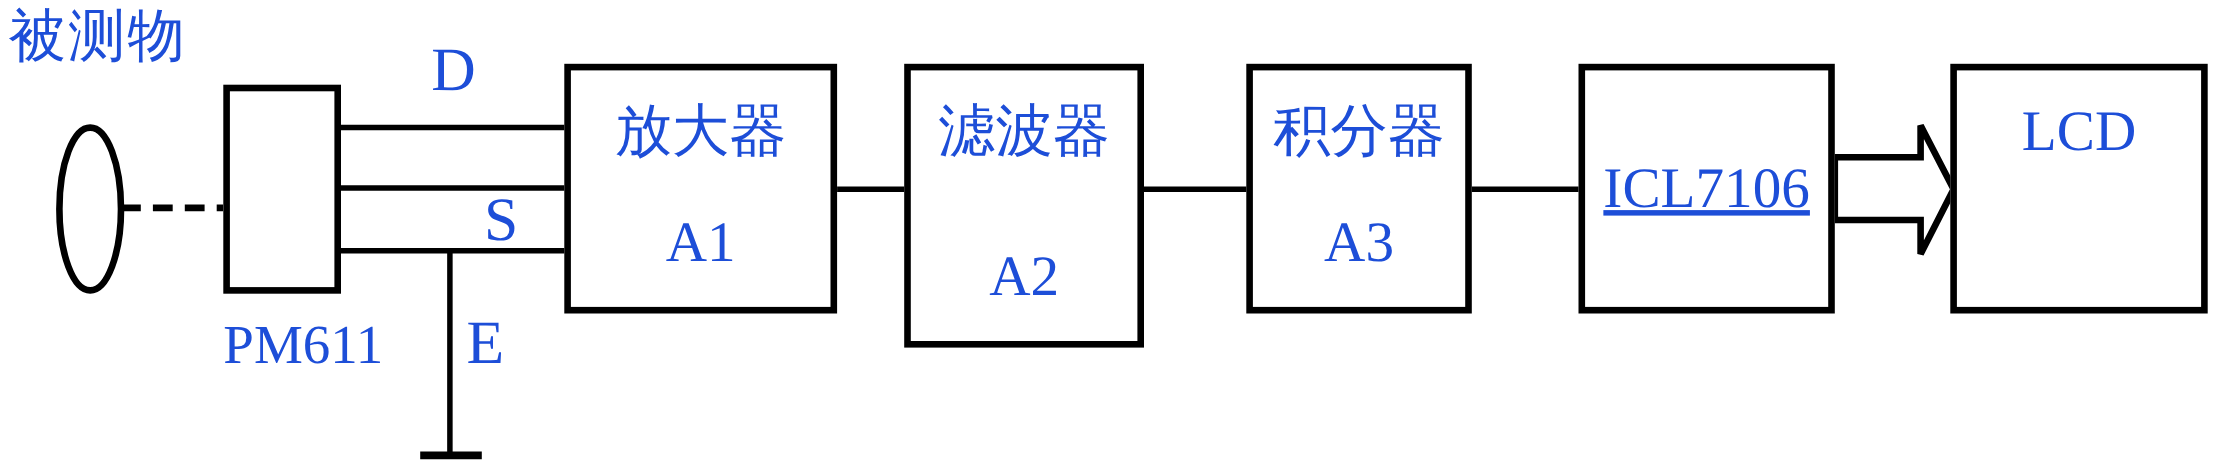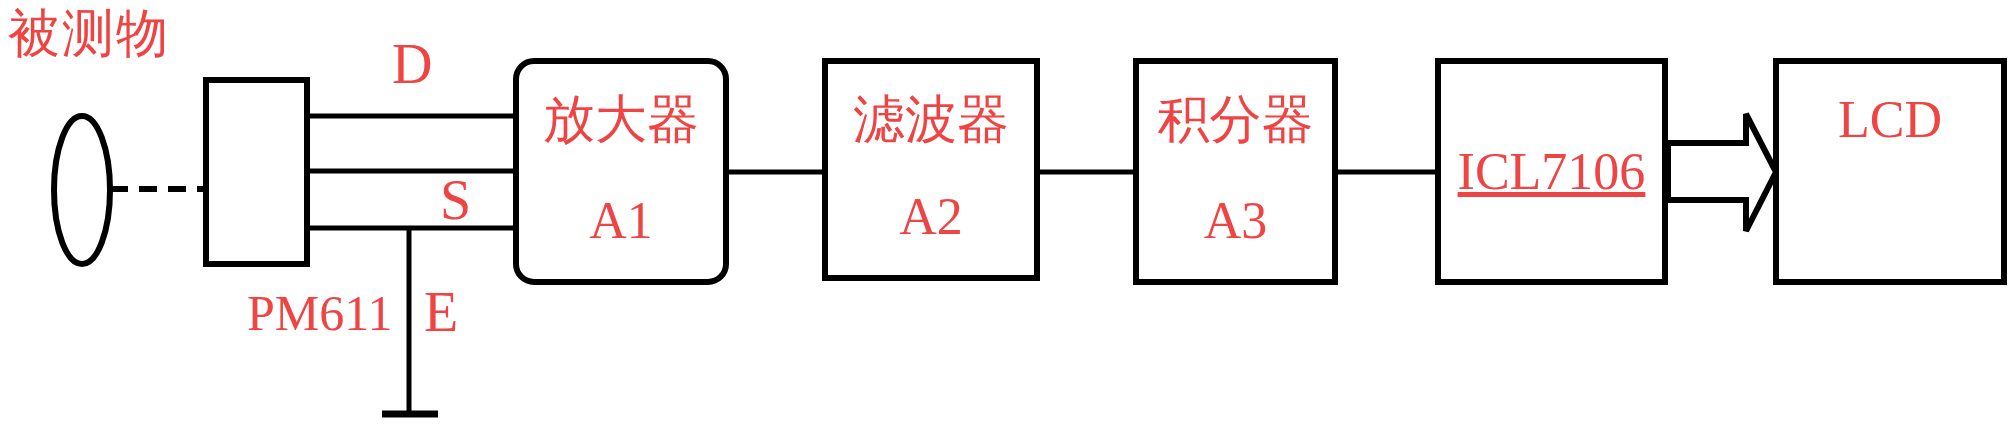--- a/index.html
+++ b/index.html
@@ -6,21 +6,21 @@
     margin: 0;
     padding: 0;
     background: #ffffff;
   }
   #canvas {
     position: relative;
     width: 2016px;
     height: 428px;
     background: #ffffff;
     font-family: "Liberation Serif", "DejaVu Serif", serif;
-    color: #ef4444;
+    color: #1d4ed8;
     overflow: hidden;
   }
   #wires {
     position: absolute;
     left: 0;
     top: 0;
     width: 2016px;
     height: 428px;
   }
   .box {
@@ -44,27 +44,27 @@
     font-size: 52px;
     line-height: 1;
     white-space: nowrap;
   }
   .free-label {
     position: absolute;
     line-height: 1;
     white-space: nowrap;
   }
   #label-object   { left: 8px;    top: 8px;   font-size: 52px; letter-spacing: 2px; }
-  #label-pm611    { left: 203px;  top: 288px; width: 107px; text-align: center; font-size: 50px; margin-left: 44px; }
+  #label-pm611    { left: 203px;  top: 288px; width: 107px; text-align: center; font-size: 50px; }
   #label-pin-d    { left: 392px;  top: 36px;  font-size: 56px; }
   #label-pin-s    { left: 440px;  top: 172px; font-size: 56px; }
   #label-pin-e    { left: 424px;  top: 284px; font-size: 56px; }
   #box-pm611 { left: 203px;  top: 77px; width: 107px; height: 190px; }
-  #box-a1    { left: 513px;  top: 58px; width: 216px; height: 227px; border-radius: 21px; }
-  #box-a2    { left: 822px;  top: 58px; width: 218px; height: 223px; }
+  #box-a1    { left: 513px;  top: 58px; width: 248px; height: 227px; }
+  #box-a2    { left: 822px;  top: 58px; width: 218px; height: 258px; }
   #box-a3    { left: 1133px; top: 58px; width: 205px; height: 227px; gap: 24px; }
   #box-icl   { left: 1435px; top: 58px; width: 233px; height: 227px; }
   #box-lcd   { left: 1773px; top: 58px; width: 234px; height: 227px; }
 </style>
 </head>
 <body>
 
 <div id="canvas">
 
   <svg id="wires" viewBox="0 0 2016 428" xmlns="http://www.w3.org/2000/svg">

